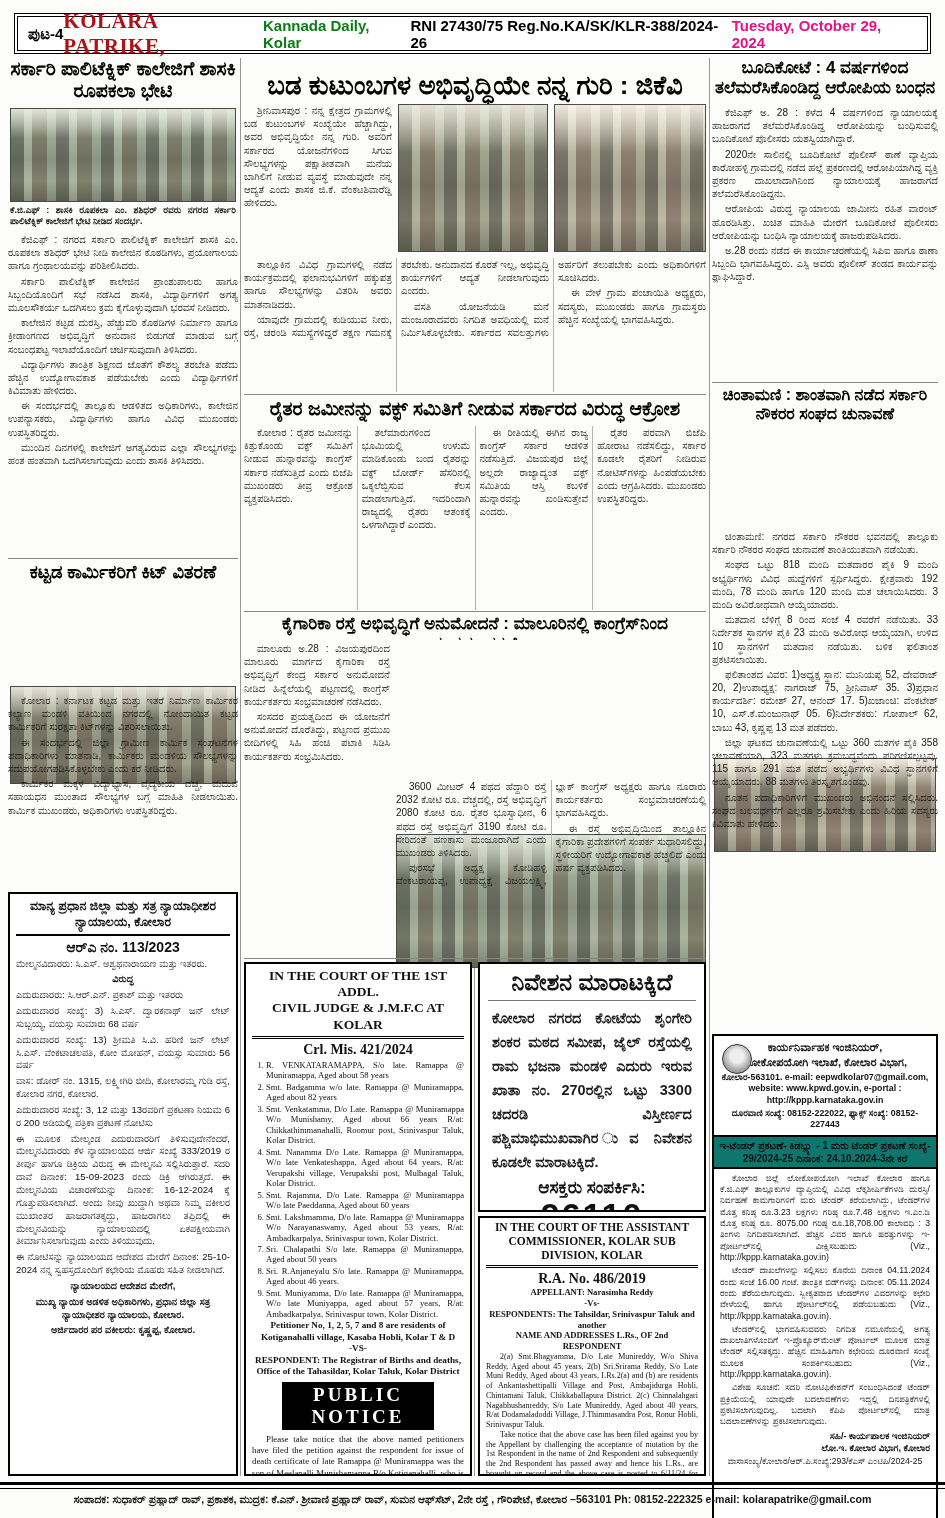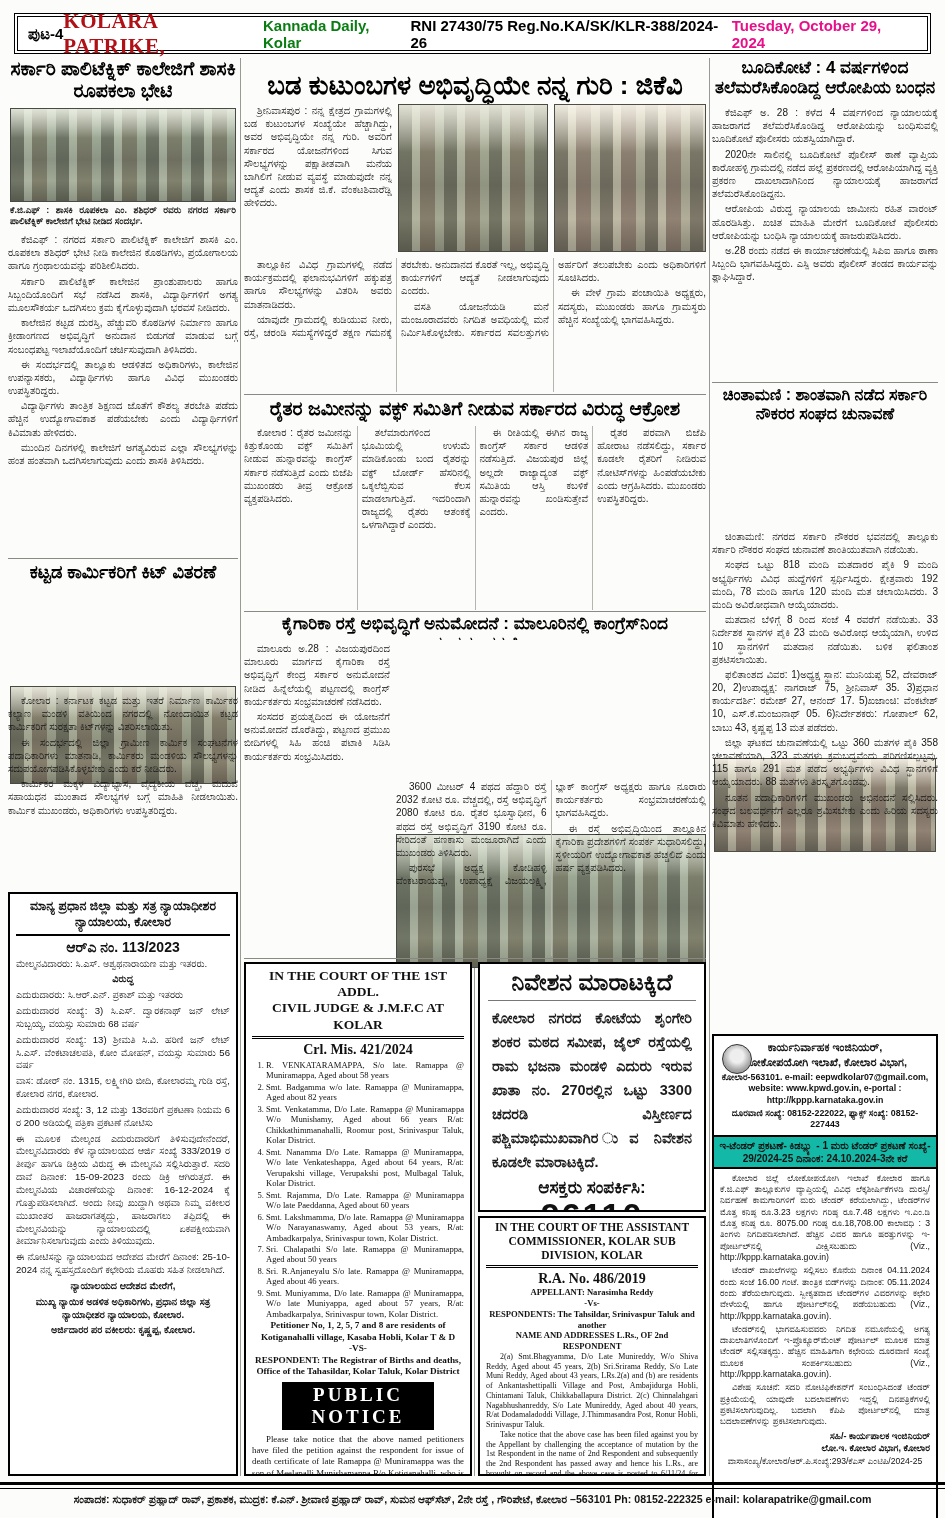--- a/index.html
+++ b/index.html
@@ -54,21 +54,21 @@
   .kn-head{font-weight:bold;text-align:center;font-size:12.5px;line-height:1.3;
     border-bottom:2px solid #000;padding-bottom:3px;margin-bottom:3px}
   
   .ad-head{font-weight:bold;text-align:center;font-size:23px;padding:3px 0 4px;border-bottom:1px solid #777}
   .ad-body{font-size:14.5px;line-height:1.65;text-align:justify;font-weight:bold;color:#1c1c1c;padding:6px 4px 2px}
   .ad-contact{font-weight:bold;text-align:center;font-size:17px;margin-top:2px}
   .ad-phone{font-weight:bold;text-align:center;font-size:34px;letter-spacing:2px;line-height:1.05}
   
   .t-head{font-weight:bold;text-align:center;font-size:11px;line-height:1.35}
   .t-contact{font-size:8.8px;font-weight:bold;text-align:center;line-height:1.3;margin-top:2px}
-  .t-band{background:#14b8a6;border-top:2px solid #000;border-bottom:2px solid #000;
+  .t-band{background:#0f766e;border-top:2px solid #000;border-bottom:2px solid #000;
     font-weight:bold;text-align:center;font-size:10px;line-height:1.3;padding:2px;margin:4px -6px}
   .t-body{font-size:8.7px;line-height:1.3;text-align:justify}
   .t-body p{text-indent:12px;margin-bottom:2px}
   .t-sign{font-size:9px;font-weight:bold;text-align:right;line-height:1.35}
   .t-ref{font-size:8.6px;text-align:center;margin-top:2px}
   .emblem{position:absolute;left:8px;top:8px;width:30px;height:30px;border-radius:50%;
     border:1.5px solid #333;background:radial-gradient(circle at 50% 40%,#eee 0 30%,#aaa 62%,#777 100%)}
   
   #foot-rule-a{left:0;top:1482px;width:945px;height:3px;background:#000}
   #foot-rule-b{left:0;top:1488px;width:945px;height:1px;background:#000}
@@ -91,22 +91,22 @@
   <div class="vrule" style="left:474px;top:962px;height:514px"></div>
   <div class="vrule" style="left:709px;top:58px;height:1418px"></div>
 
   <div class="abs hl" style="left:8px;top:58px;width:230px;height:48px;font-size:19px">ಸರ್ಕಾರಿ ಪಾಲಿಟೆಕ್ನಿಕ್ ಕಾಲೇಜಿಗೆ ಶಾಸಕಿ ರೂಪಕಲಾ ಭೇಟಿ</div>
   <div class="abs photo ph-warm" style="left:10px;top:108px;width:226px;height:94px"></div>
   <div class="abs caption" style="left:10px;top:205px;width:226px;height:25px">ಕೆ.ಜಿ.ಎಫ್ : ಶಾಸಕಿ ರೂಪಕಲಾ ಎಂ. ಶಶಿಧರ್ ರವರು ನಗರದ ಸರ್ಕಾರಿ ಪಾಲಿಟೆಕ್ನಿಕ್ ಕಾಲೇಜಿಗೆ ಭೇಟಿ ನೀಡಿದ ಸಂದರ್ಭ.</div>
   <div class="abs bt" style="left:8px;top:233px;width:230px;height:323px">
     <p>ಕೆಜಿಎಫ್ : ನಗರದ ಸರ್ಕಾರಿ ಪಾಲಿಟೆಕ್ನಿಕ್ ಕಾಲೇಜಿಗೆ ಶಾಸಕಿ ಎಂ. ರೂಪಕಲಾ ಶಶಿಧರ್ ಭೇಟಿ ನೀಡಿ ಕಾಲೇಜಿನ ಕೊಠಡಿಗಳು, ಪ್ರಯೋಗಾಲಯ ಹಾಗೂ ಗ್ರಂಥಾಲಯವನ್ನು ಪರಿಶೀಲಿಸಿದರು.</p>
     <p>ಸರ್ಕಾರಿ ಪಾಲಿಟೆಕ್ನಿಕ್ ಕಾಲೇಜಿನ ಪ್ರಾಂಶುಪಾಲರು ಹಾಗೂ ಸಿಬ್ಬಂದಿಯೊಂದಿಗೆ ಸಭೆ ನಡೆಸಿದ ಶಾಸಕಿ, ವಿದ್ಯಾರ್ಥಿಗಳಿಗೆ ಅಗತ್ಯ ಮೂಲಸೌಕರ್ಯ ಒದಗಿಸಲು ಕ್ರಮ ಕೈಗೊಳ್ಳುವುದಾಗಿ ಭರವಸೆ ನೀಡಿದರು.</p>
     <p>ಕಾಲೇಜಿನ ಕಟ್ಟಡ ದುರಸ್ತಿ, ಹೆಚ್ಚುವರಿ ಕೊಠಡಿಗಳ ನಿರ್ಮಾಣ ಹಾಗೂ ಕ್ರೀಡಾಂಗಣದ ಅಭಿವೃದ್ಧಿಗೆ ಅನುದಾನ ಬಿಡುಗಡೆ ಮಾಡುವ ಬಗ್ಗೆ ಸಂಬಂಧಪಟ್ಟ ಇಲಾಖೆಯೊಂದಿಗೆ ಚರ್ಚಿಸುವುದಾಗಿ ತಿಳಿಸಿದರು.</p>
+    <p>ವಿದ್ಯಾರ್ಥಿಗಳು ತಾಂತ್ರಿಕ ಶಿಕ್ಷಣದ ಜೊತೆಗೆ ಕೌಶಲ್ಯ ತರಬೇತಿ ಪಡೆದು ಹೆಚ್ಚಿನ ಉದ್ಯೋಗಾವಕಾಶ ಪಡೆಯಬೇಕು ಎಂದು ವಿದ್ಯಾರ್ಥಿಗಳಿಗೆ ಕಿವಿಮಾತು ಹೇಳಿದರು.</p>
     <p>ಈ ಸಂದರ್ಭದಲ್ಲಿ ತಾಲ್ಲೂಕು ಆಡಳಿತದ ಅಧಿಕಾರಿಗಳು, ಕಾಲೇಜಿನ ಉಪನ್ಯಾಸಕರು, ವಿದ್ಯಾರ್ಥಿಗಳು ಹಾಗೂ ವಿವಿಧ ಮುಖಂಡರು ಉಪಸ್ಥಿತರಿದ್ದರು.</p>
-    <p>ವಿದ್ಯಾರ್ಥಿಗಳು ತಾಂತ್ರಿಕ ಶಿಕ್ಷಣದ ಜೊತೆಗೆ ಕೌಶಲ್ಯ ತರಬೇತಿ ಪಡೆದು ಹೆಚ್ಚಿನ ಉದ್ಯೋಗಾವಕಾಶ ಪಡೆಯಬೇಕು ಎಂದು ವಿದ್ಯಾರ್ಥಿಗಳಿಗೆ ಕಿವಿಮಾತು ಹೇಳಿದರು.</p>
     <p>ಮುಂದಿನ ದಿನಗಳಲ್ಲಿ ಕಾಲೇಜಿಗೆ ಅಗತ್ಯವಿರುವ ಎಲ್ಲಾ ಸೌಲಭ್ಯಗಳನ್ನು ಹಂತ ಹಂತವಾಗಿ ಒದಗಿಸಲಾಗುವುದು ಎಂದು ಶಾಸಕಿ ತಿಳಿಸಿದರು.</p>
   </div>
 
   <div class="hrule" style="left:8px;top:558px;width:230px"></div>
 
   <div class="abs hl" style="left:8px;top:562px;width:230px;height:28px;font-size:18px">ಕಟ್ಟಡ ಕಾರ್ಮಿಕರಿಗೆ ಕಿಟ್ ವಿತರಣೆ</div>
   <div class="abs photo" style="left:10px;top:592px;width:226px;height:98px"></div>
   <div class="abs bt" style="left:8px;top:694px;width:230px;height:194px">
     <p>ಕೋಲಾರ : ಕರ್ನಾಟಕ ಕಟ್ಟಡ ಮತ್ತು ಇತರೆ ನಿರ್ಮಾಣ ಕಾರ್ಮಿಕರ ಕಲ್ಯಾಣ ಮಂಡಳಿ ವತಿಯಿಂದ ನಗರದಲ್ಲಿ ನೋಂದಾಯಿತ ಕಟ್ಟಡ ಕಾರ್ಮಿಕರಿಗೆ ಸುರಕ್ಷತಾ ಕಿಟ್‌ಗಳನ್ನು ವಿತರಿಸಲಾಯಿತು.</p>
     <p>ಈ ಸಂದರ್ಭದಲ್ಲಿ ಜಿಲ್ಲಾ ಗ್ರಾಮೀಣ ಕಾರ್ಮಿಕ ಸಂಘಟನೆಗಳ ಪದಾಧಿಕಾರಿಗಳು ಮಾತನಾಡಿ, ಕಾರ್ಮಿಕರು ಮಂಡಳಿಯ ಸೌಲಭ್ಯಗಳನ್ನು ಸದುಪಯೋಗಪಡಿಸಿಕೊಳ್ಳಬೇಕು ಎಂದು ಕರೆ ನೀಡಿದರು.</p>

